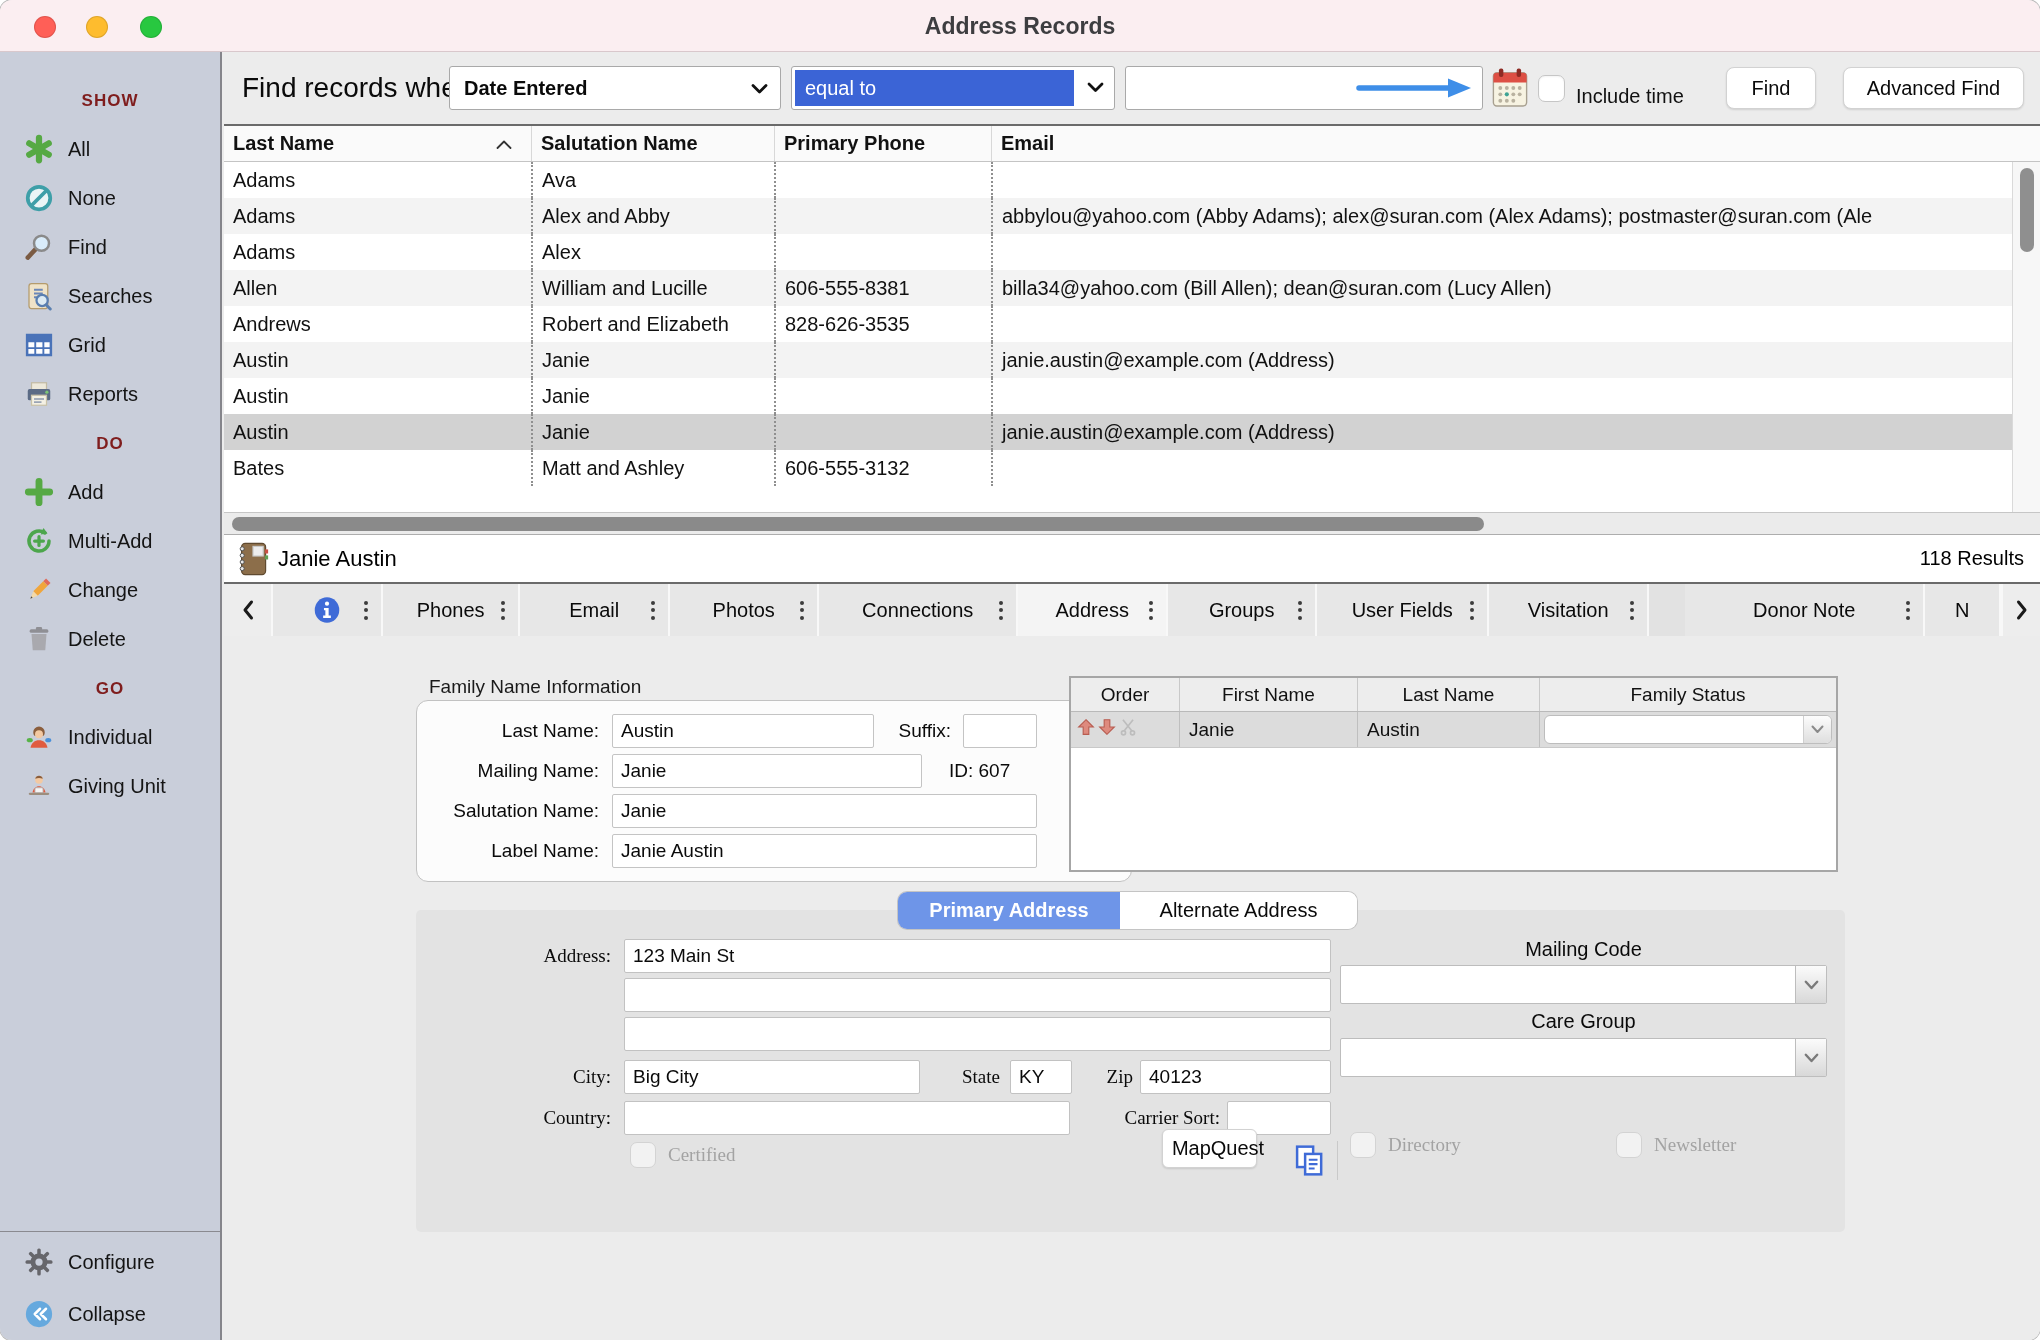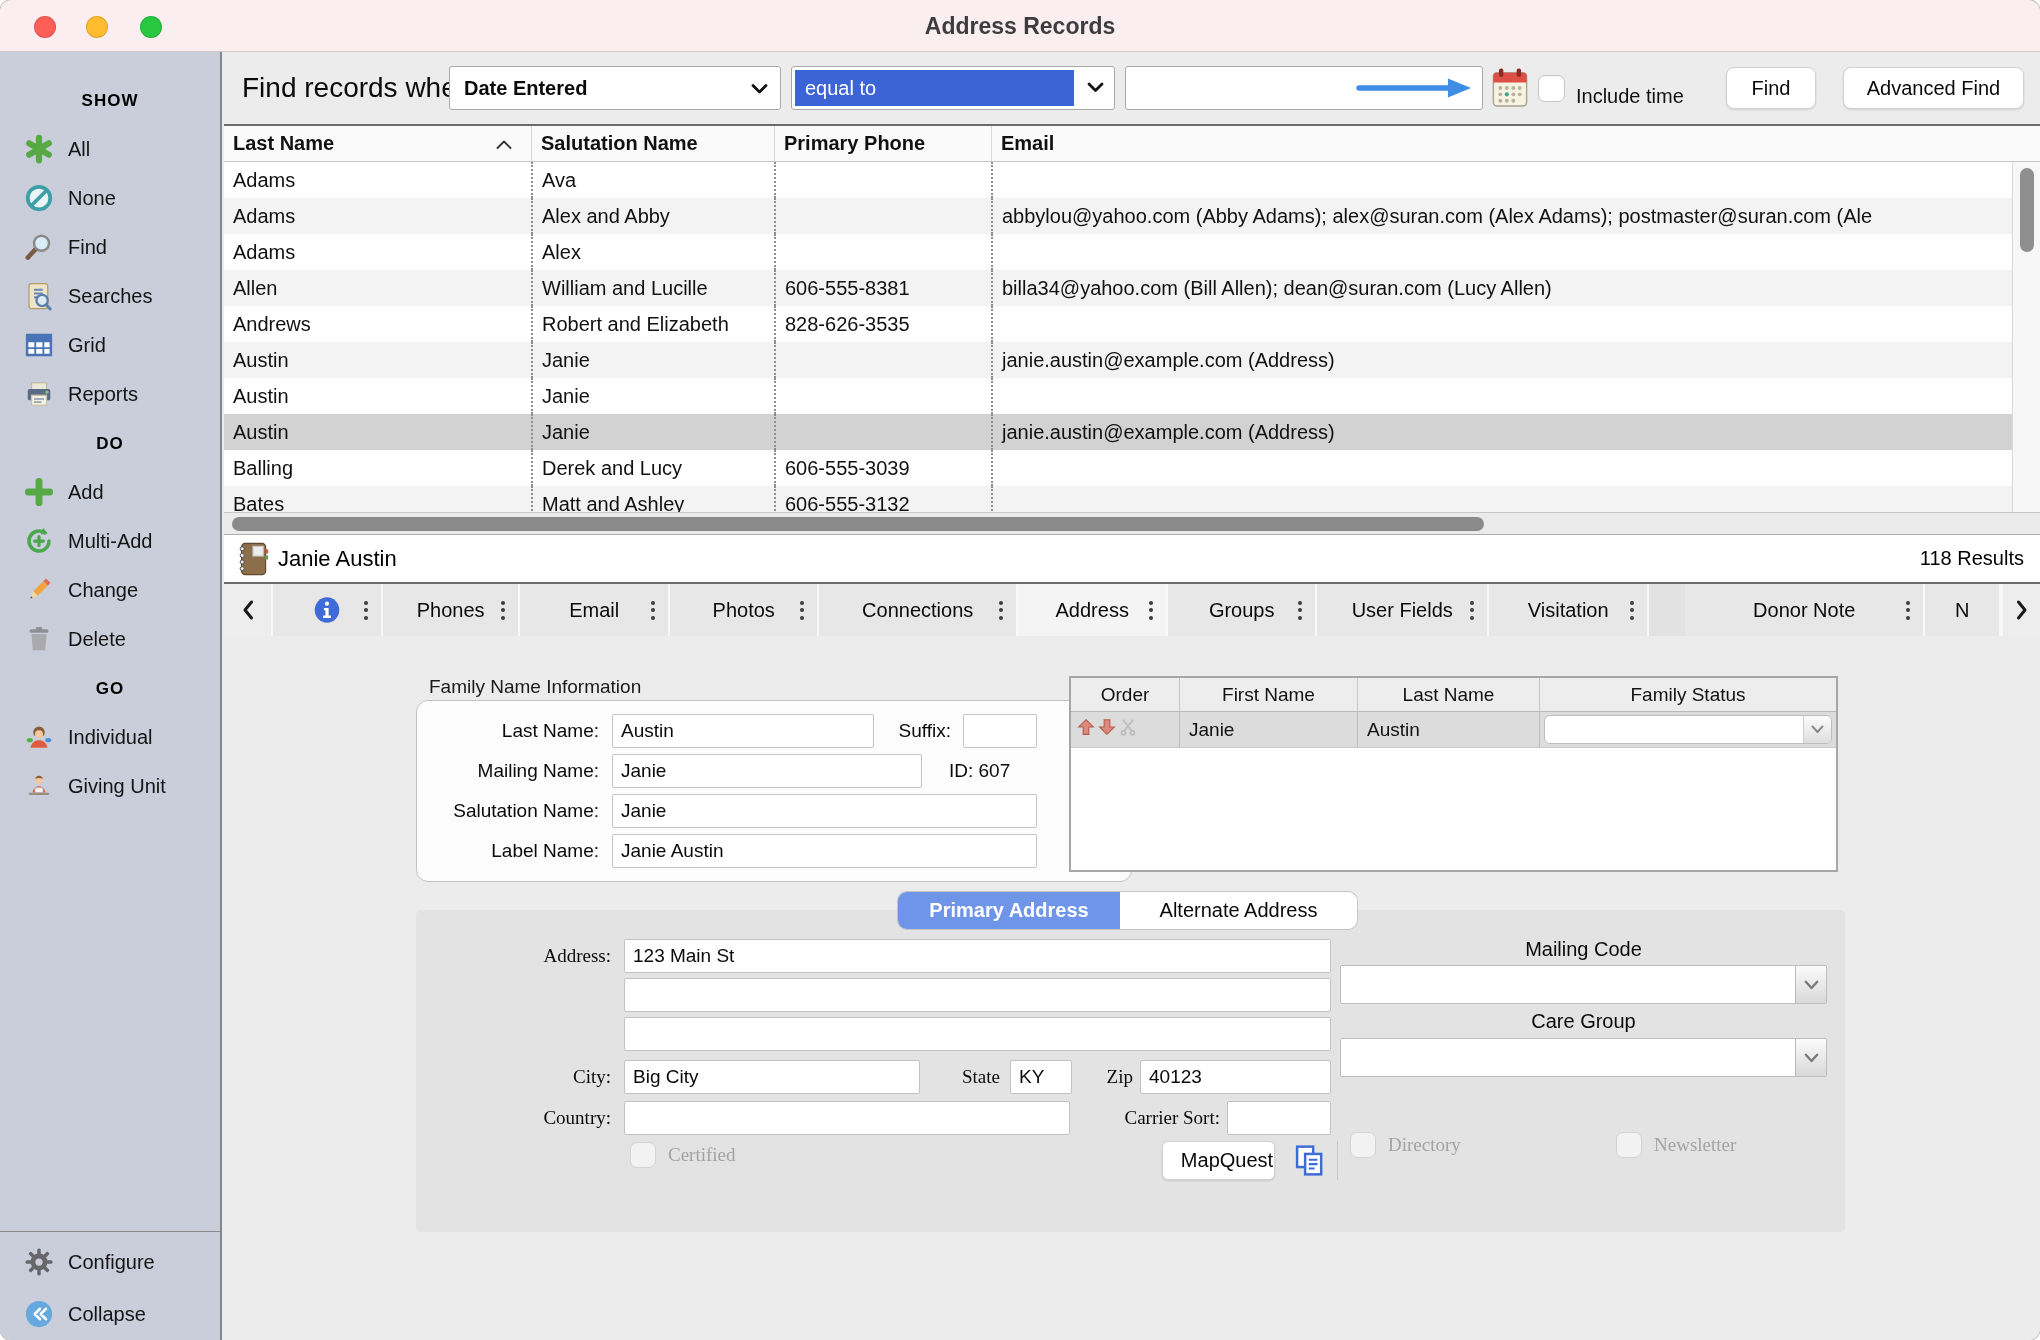--- a/index.html
+++ b/index.html
@@ -15,21 +15,21 @@
   .t-red{left:34px;background:var(--traffic-red,#FF5F57);}
   .t-yellow{left:86px;background:var(--traffic-yellow,#FEBC2E);}
   .t-green{left:140px;background:var(--traffic-green,#28C840);}
   .win-title{position:absolute;left:0;right:0;top:0;height:52px;line-height:52px;text-align:center;
              font-size:23px;font-weight:bold;color:#3D3D40;}
 
   
   .sidebar{position:absolute;left:0;top:52px;width:222px;height:1288px;background:var(--sidebar-bg,#C9CEDA);
            border-right:2px solid #85858B;}
   .sb-list{position:absolute;left:0;top:24px;right:0;}
-  .sb-header{height:49px;line-height:49px;text-align:center;font-size:17px;font-weight:bold;color:#000000;letter-spacing:1px;}
+  .sb-header{height:49px;line-height:49px;text-align:center;font-size:17px;font-weight:bold;color:#7f1d1d;letter-spacing:1px;}
   .sb-item{position:relative;height:49px;line-height:49px;cursor:default;}
   .sb-icon{position:absolute;left:24px;top:9px;width:30px;height:30px;}
   .sb-icon svg{width:30px;height:30px;display:block;}
   .sb-label{position:absolute;left:68px;font-size:20px;color:#141414;}
   .sb-divider{position:absolute;left:0;right:0;top:1179px;height:0;border-top:1.5px solid #8A8A90;}
   .sb-footer-item{position:absolute;left:0;right:0;height:49px;line-height:49px;}
   .sb-footer-item .sb-icon{top:9px;}
 
   
   .main{position:absolute;left:224px;top:52px;width:1816px;height:1288px;background:#ECECEC;}
@@ -136,21 +136,21 @@
   .addr-panel{position:absolute;left:192px;top:274px;width:1429px;height:322px;background:#E3E3E3;border-radius:5px;}
   .a-label{position:absolute;font-size:19px;line-height:34px;text-align:right;color:#0a0a0a;font-family:Liberation Serif, serif;}
   .a-label.dim, .dim-label{color:#A3A3A3;}
   .a-input{position:absolute;height:34px;background:#fff;border:1.5px solid #C2C2C2;border-radius:2px;
            font-size:19px;padding:0 8px;font-family:"Liberation Sans",sans-serif;outline:none;color:#0a0a0a;}
   .a-check{position:absolute;width:26px;height:26px;border-radius:7px;background:#F2F2F2;border:1.5px solid #D3D3D3;}
   .dd{position:absolute;height:39px;background:#fff;border:1.5px solid #BDBDBD;border-radius:2px;}
   .dd .vbtn{position:absolute;right:0;top:0;bottom:0;width:31px;border-left:1px solid #BDBDBD;
             background:linear-gradient(#FBFBFB,#D8D8D8);display:flex;align-items:center;justify-content:center;}
   .dd-label{position:absolute;font-size:20px;text-align:center;color:#0a0a0a;}
-  .mapquest{position:absolute;left:746px;top:231px;width:113px;height:39px;border-radius:6px;padding-left:17px;}
+  .mapquest{position:absolute;left:746px;top:219px;width:95px;height:39px;border-radius:6px;padding-left:17px;}
   .copy-btn{position:absolute;left:876px;top:233px;width:35px;height:35px;}
   .copy-btn svg{width:35px;height:35px;display:block;}
   .panel-sep{position:absolute;left:921px;top:231px;width:1px;height:39px;background:#C9C9C9;}
 </style>
 </head>
 <body>
 
 <div class="window">
 
   <div class="titlebar">
@@ -440,26 +440,20 @@
           <div class="cell"></div>
           <div class="cell"></div>
         </div>
         <div class="row selected">
           <div class="cell">Austin</div>
           <div class="cell">Janie</div>
           <div class="cell"></div>
           <div class="cell">janie.austin@example.com (Address)</div>
         </div>
         <div class="row">
-          <div class="cell">Balling</div>
-          <div class="cell">Derek and Lucy</div>
-          <div class="cell">606-555-3039</div>
-          <div class="cell"></div>
-        </div>
-        <div class="row">
           <div class="cell">Bates</div>
           <div class="cell">Matt and Ashley</div>
           <div class="cell">606-555-3132</div>
           <div class="cell"></div>
         </div>
       </div>
     <div class="vscroll">
       <div class="thumb"></div>
     </div>
     <div class="hscroll">

